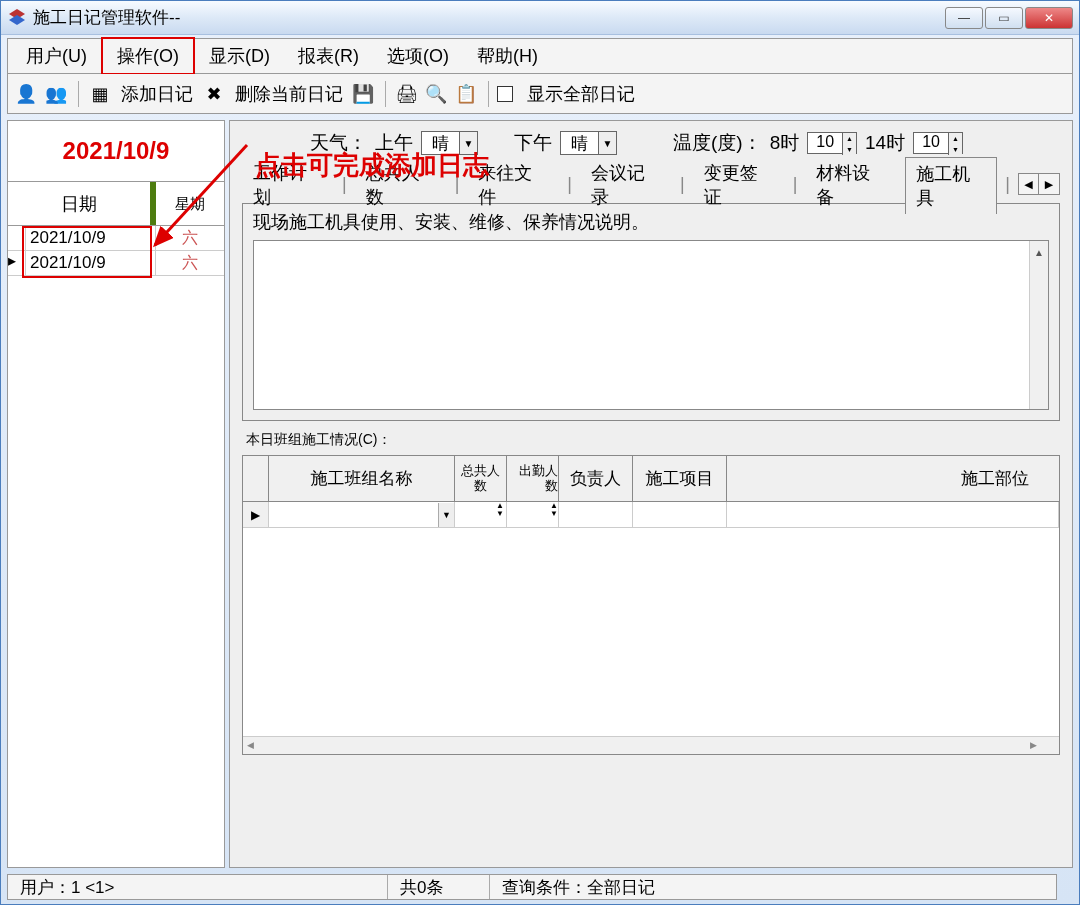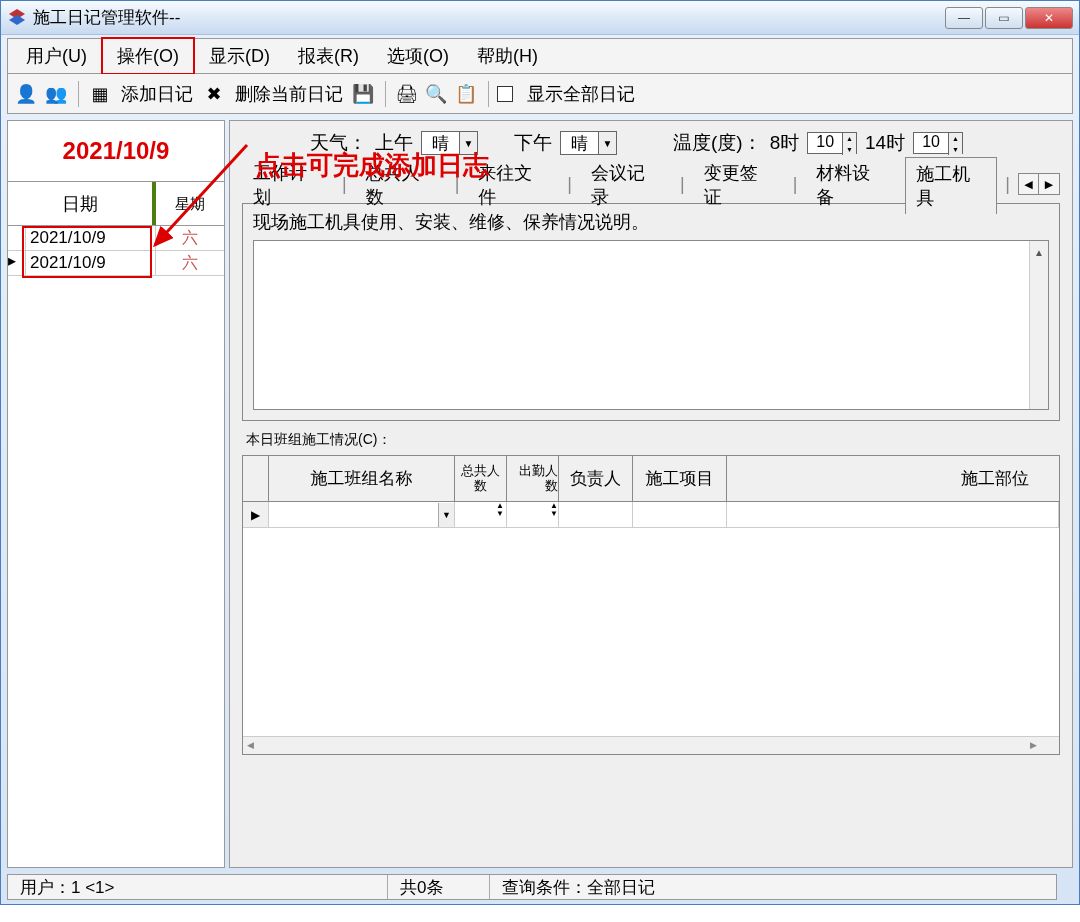--- a/index.html
+++ b/index.html
@@ -58,21 +58,21 @@
   display: flex; flex-direction: column; position: relative;
 }
 .left-top { height: 60px; display: flex; align-items: center; justify-content: center; position: relative; }
 .left-top .datebig {
   font-size: 24px; font-weight: bold; color: #d00;
   font-family: Arial, sans-serif;
 }
 
 .date-table { flex: 1; border-top: 1px solid #999; position: relative; }
 .dt-head { display: flex; height: 44px; border-bottom: 1px solid #999; }
-.dt-head .c1 { flex: 0 0 148px; border-right: 4px solid #4d7c0f; display: flex; align-items: center; justify-content: center; font-size: 18px; }
+.dt-head .c1 { flex: 0 0 148px; border-right: 6px solid #4d7c0f; display: flex; align-items: center; justify-content: center; font-size: 18px; }
 .dt-head .c2 { flex: 1; display: flex; align-items: center; justify-content: center; font-size: 15px; line-height: 1; padding: 2px; }
 .dt-row { display: flex; height: 25px; border-bottom: 1px solid #ccc; }
 .dt-row .c0 { flex: 0 0 18px; border-right: 1px solid #ccc; }
 .dt-row .c1 { flex: 0 0 130px; border-right: 1px solid #ccc; font-size: 17px; padding-left: 4px; color: #000; display: flex; align-items: center; }
 .dt-row .c2 { flex: 1; font-size: 16px; display: flex; align-items: center; justify-content: center; color: #c55; }
 .hl-box { position: absolute; border: 2px solid #d00; pointer-events: none; }
 
 .right-pane { flex: 1; background: #efefef; border: 1px solid #999; display: flex; flex-direction: column; position: relative; }
 
 .weather-row {

